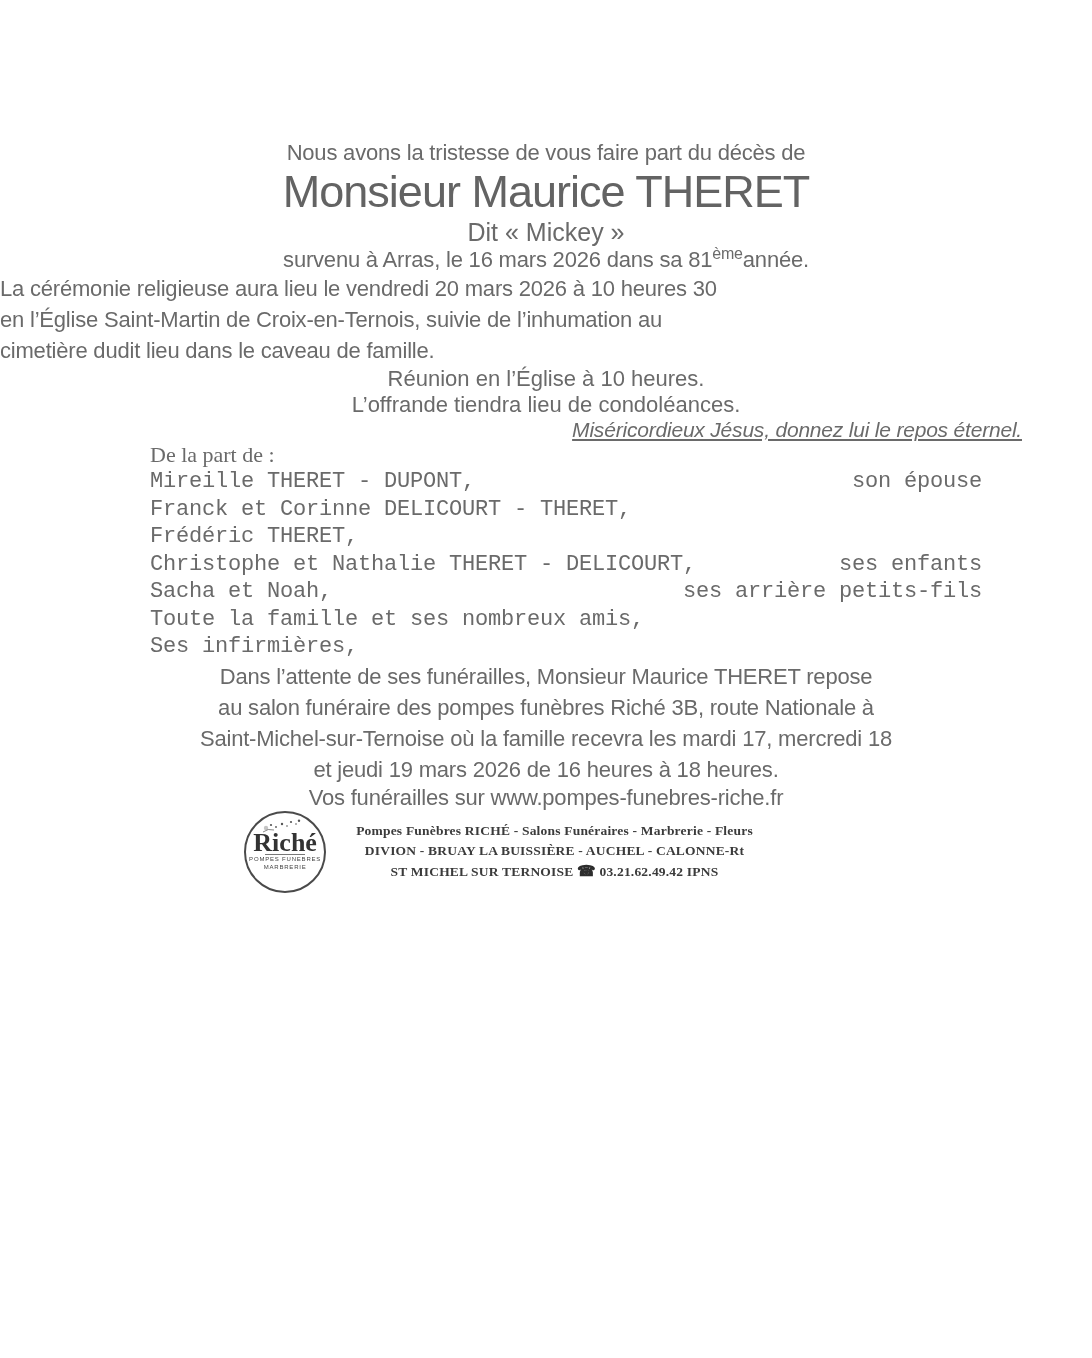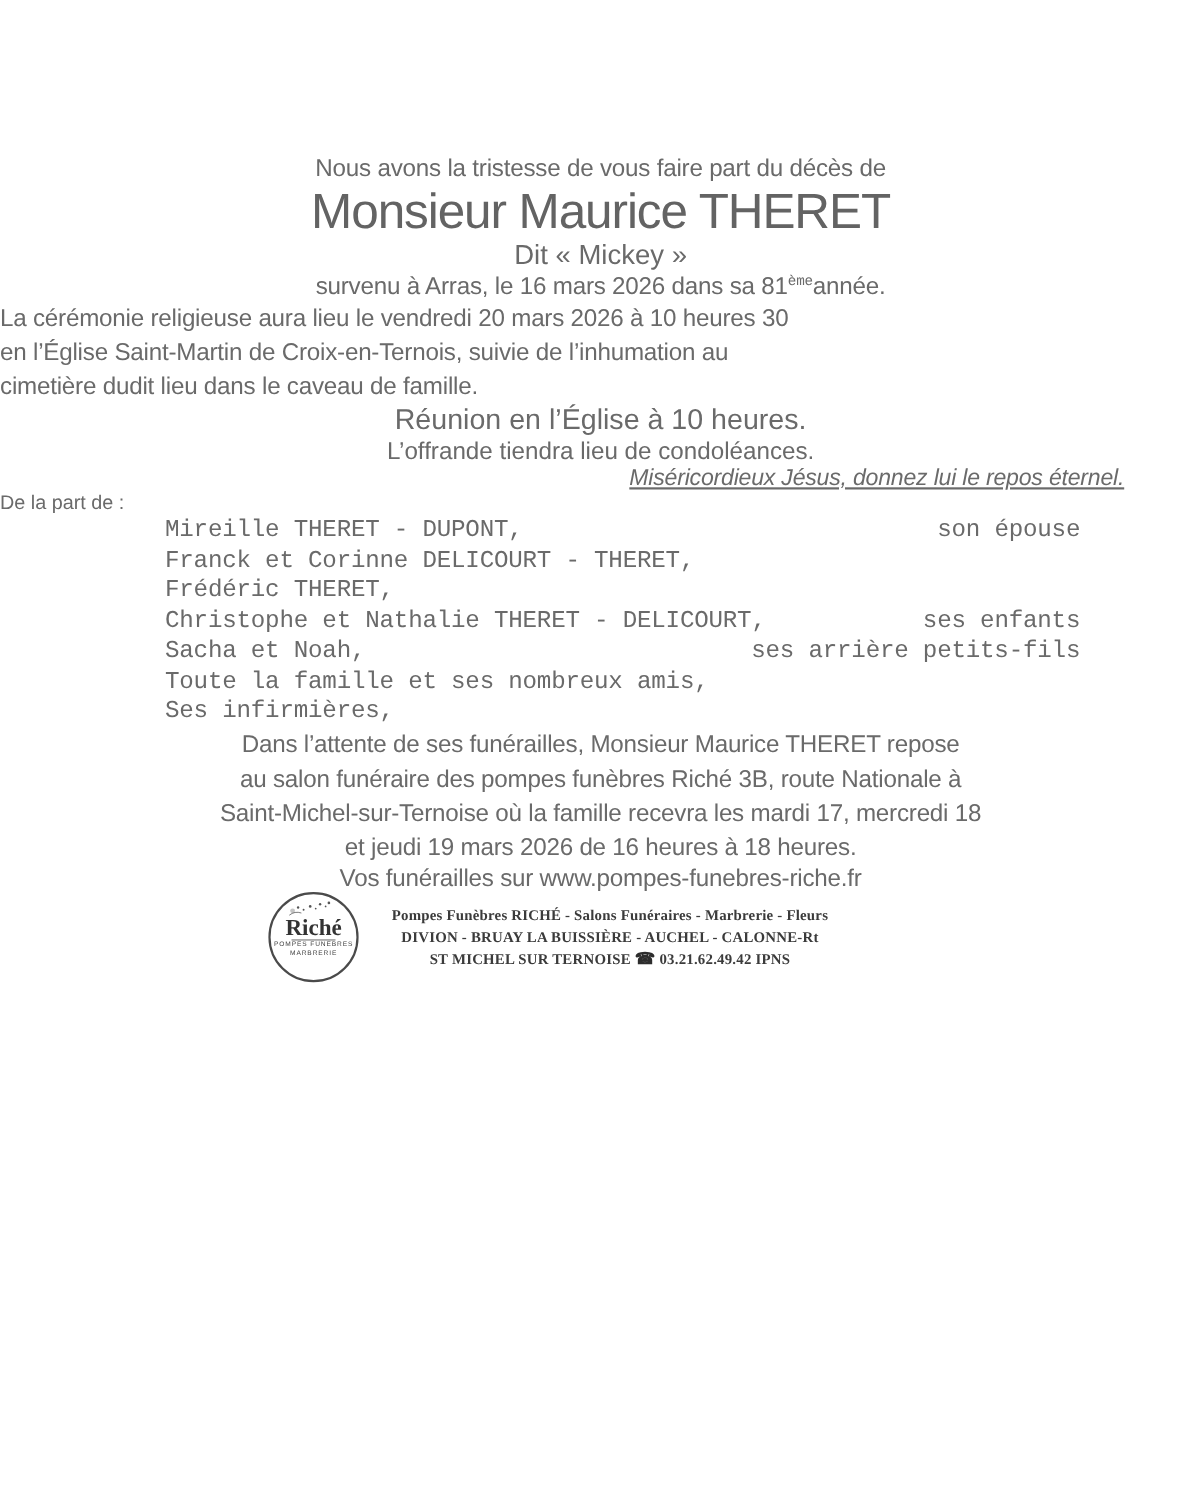--- a/index.html
+++ b/index.html
@@ -38,54 +38,55 @@
     text-align: center;
     font-size: 25px;
   }
   .death-line {
     margin-top: 22px;
     text-align: center;
     font-size: 22px;
     letter-spacing: -0.2px;
   }
   .death-line sup {
-    font-size: 13px;
+    font-size: 16px;
     vertical-align: super;
     line-height: 0;
-    font-family: Liberation Mono, monospace;
   }
   .ceremony {
     margin-top: 30px;
     text-align: left;
     font-size: 22px;
     line-height: 31px;
     letter-spacing: -0.2px;
   }
   .reunion {
     margin-top: 15px;
     text-align: center;
-    font-size: 26px;
+    font-size: 22px;
   }
   .offering {
     margin-top: 30px;
     text-align: center;
     font-size: 22px;
   }
   .prayer {
     margin-top: 28px;
     padding-right: 70px;
     text-align: right;
     font-style: italic;
     font-size: 21px;
     letter-spacing: -0.2px;
     text-decoration: underline;
   }
   .from-label {
     margin-top: 15px;
-    font-size: 18px;
+    padding-left: 150px;
+    font-size: 22px;
+    font-family: Liberation Serif, serif;
   }
   .family {
     margin-top: 22px;
     padding-left: 150px;
     padding-right: 110px;
     font-family: Liberation Mono, monospace;
   }
   .family-row {
     display: flex;
     justify-content: space-between;
@@ -135,21 +136,21 @@
     background: #ffffff;
     flex: 0 0 auto;
   }
   .logo-sprig {
     position: absolute;
     top: 6px;
     left: 14px;
   }
   .logo-brand {
     font-family: "Liberation Serif", serif;
-    font-size: 21px;
+    font-size: 26px;
     font-weight: 700;
     color: #333333;
     line-height: 22px;
     margin-top: 8px;
   }
   .logo-sub {
     font-family: "Liberation Sans", sans-serif;
     font-size: 6px;
     letter-spacing: 0.8px;
     color: #444444;

